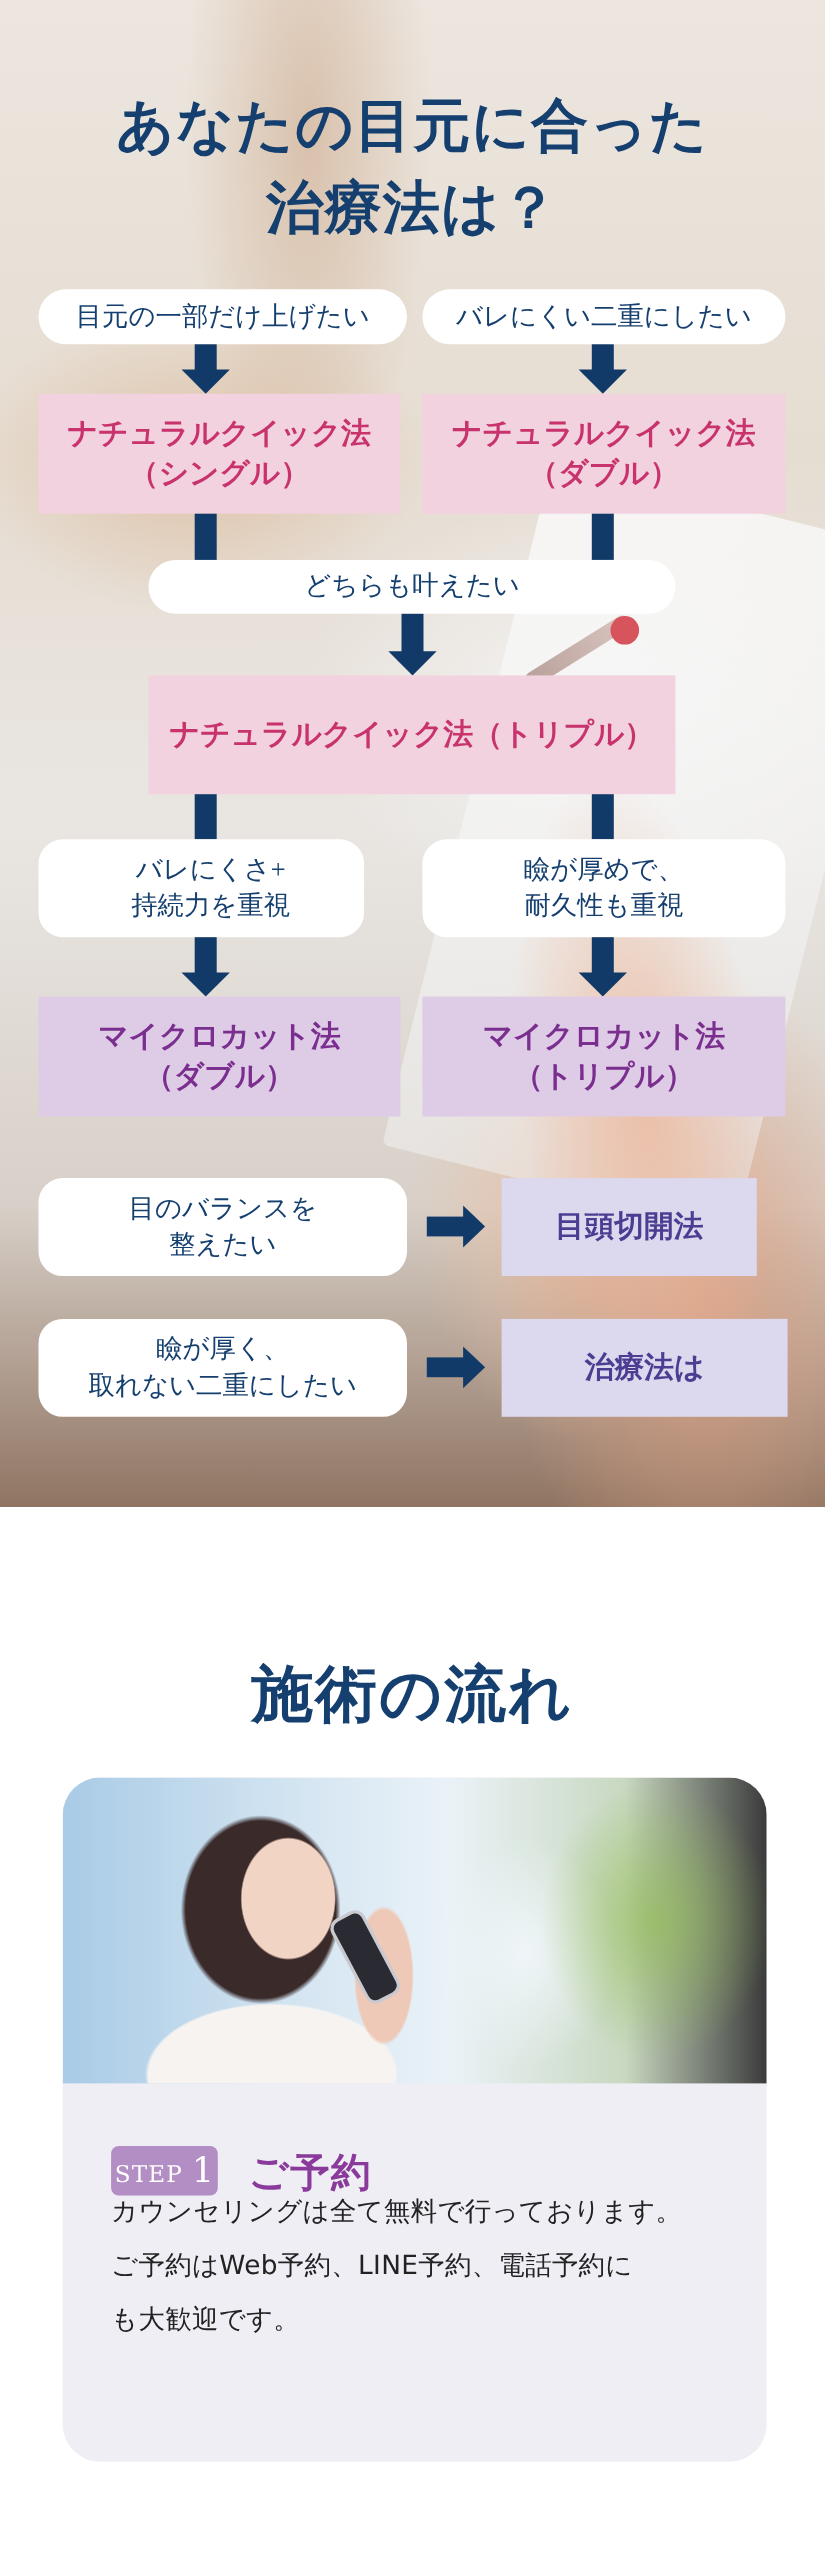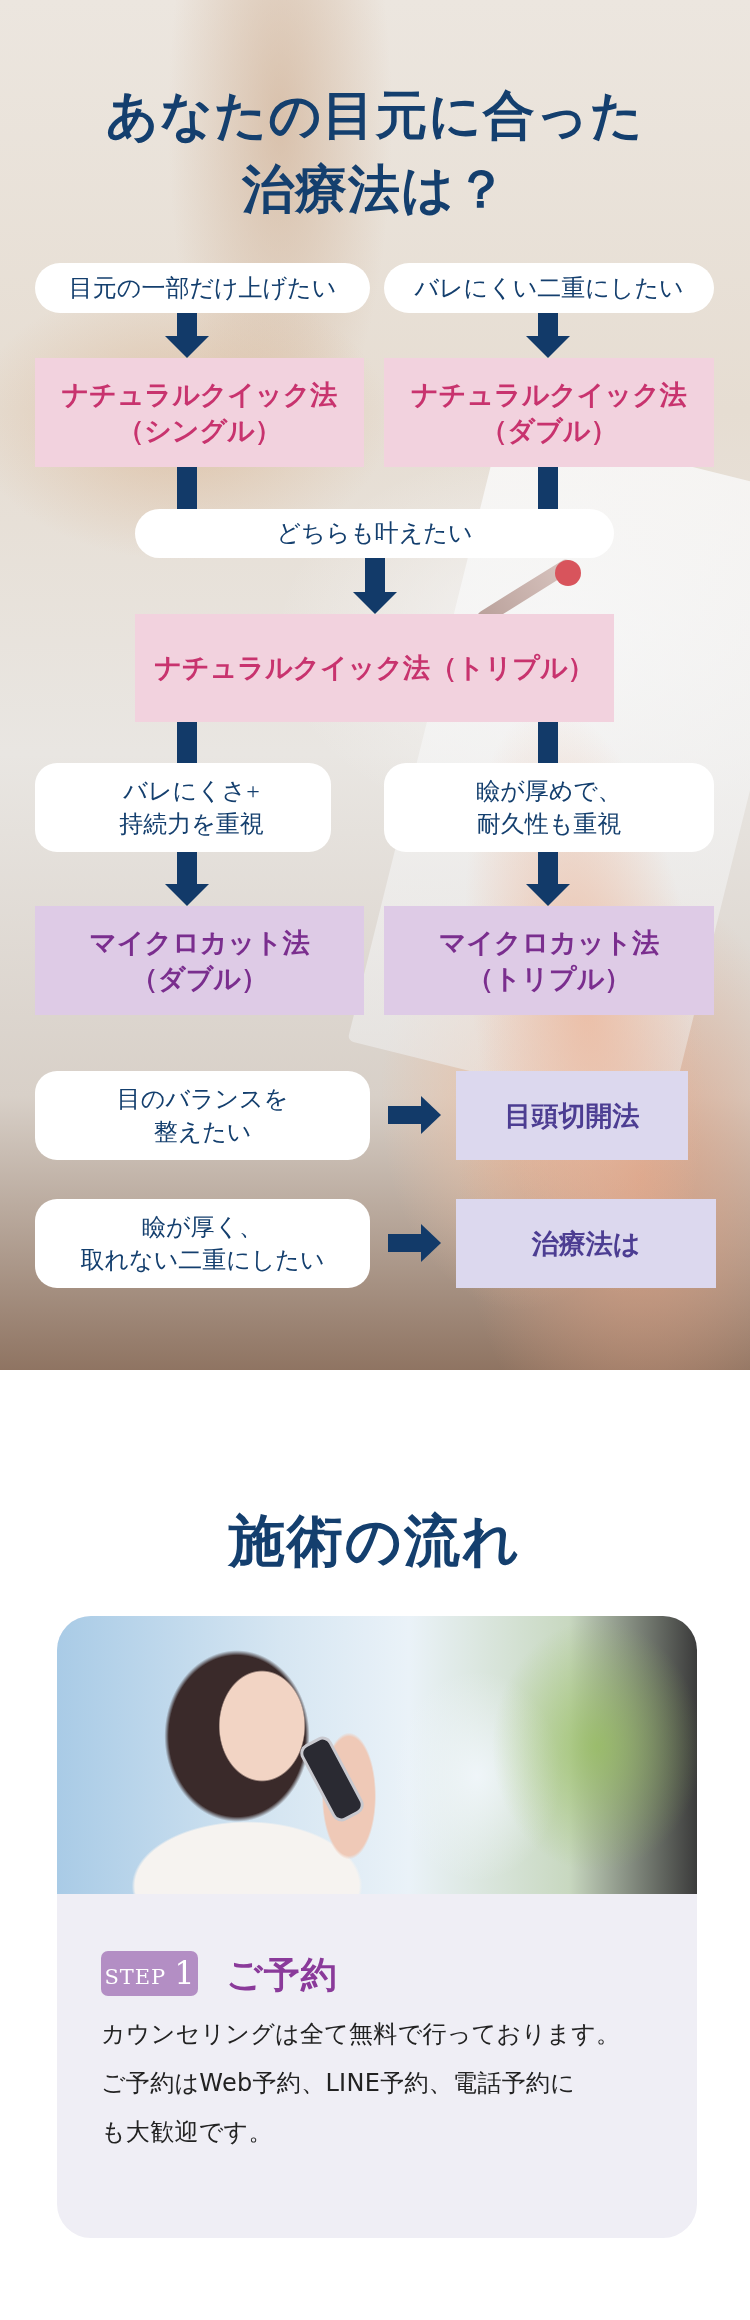--- a/index.html
+++ b/index.html
@@ -106,21 +106,21 @@
     width: 97px; height: 45px; background: #b38ec4; border-radius: 7px;
     display: flex; align-items: baseline; justify-content: center; padding-top: 7px;
     font-family: "DejaVu Serif", "Liberation Serif", serif; color: #ffffff;
   }
   .step-badge .step-word { font-size: 21px; letter-spacing: 1px; margin-right: 8px; }
   .step-badge .step-num { font-size: 32px; line-height: 30px; }
   .step-title {
     margin-left: 16px; font-size: 36px; font-weight: bold; color: #8a3a9a; letter-spacing: 1px;
   }
   .step-text {
-    position: absolute; left: 44px; top: 394px; width: 560px;
+    position: absolute; left: 44px; top: 370px; width: 560px;
     font-size: 24px; line-height: 49px; color: #222222; letter-spacing: 0.3px;
   }
   .step-text span { display: block; white-space: nowrap; }
 </style>
 </head>
 <body>
 
 <section class="hero">
   <div class="paper"></div>
   <div class="hand"></div>

